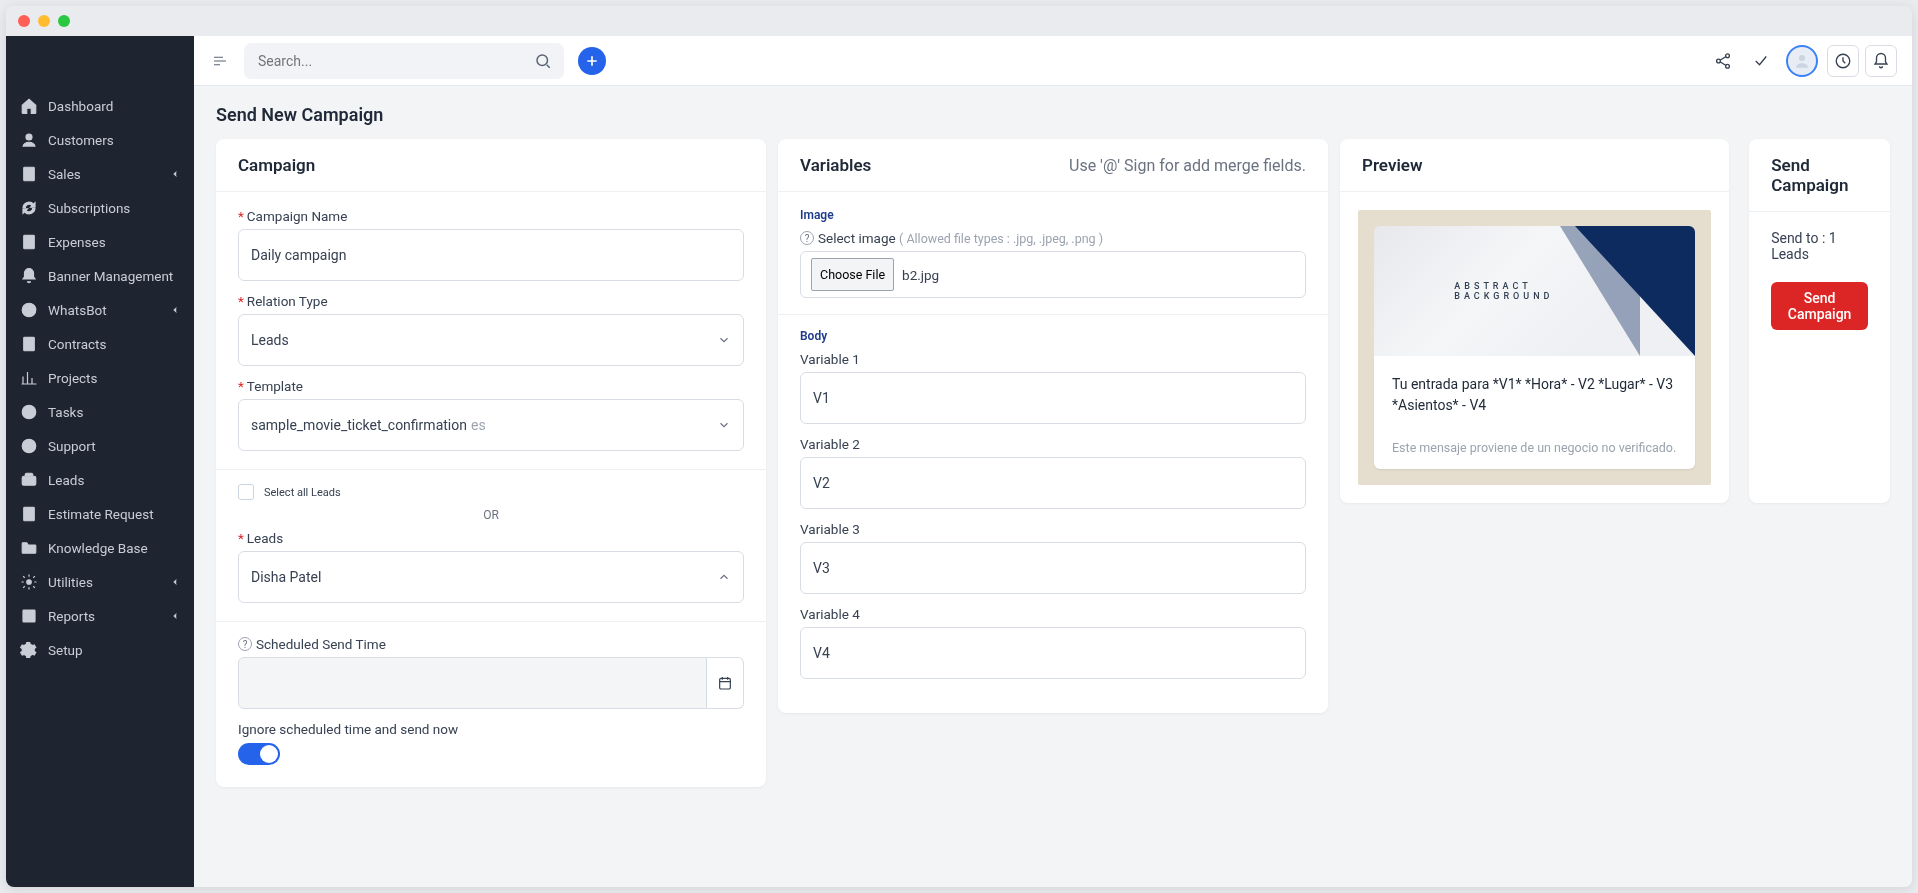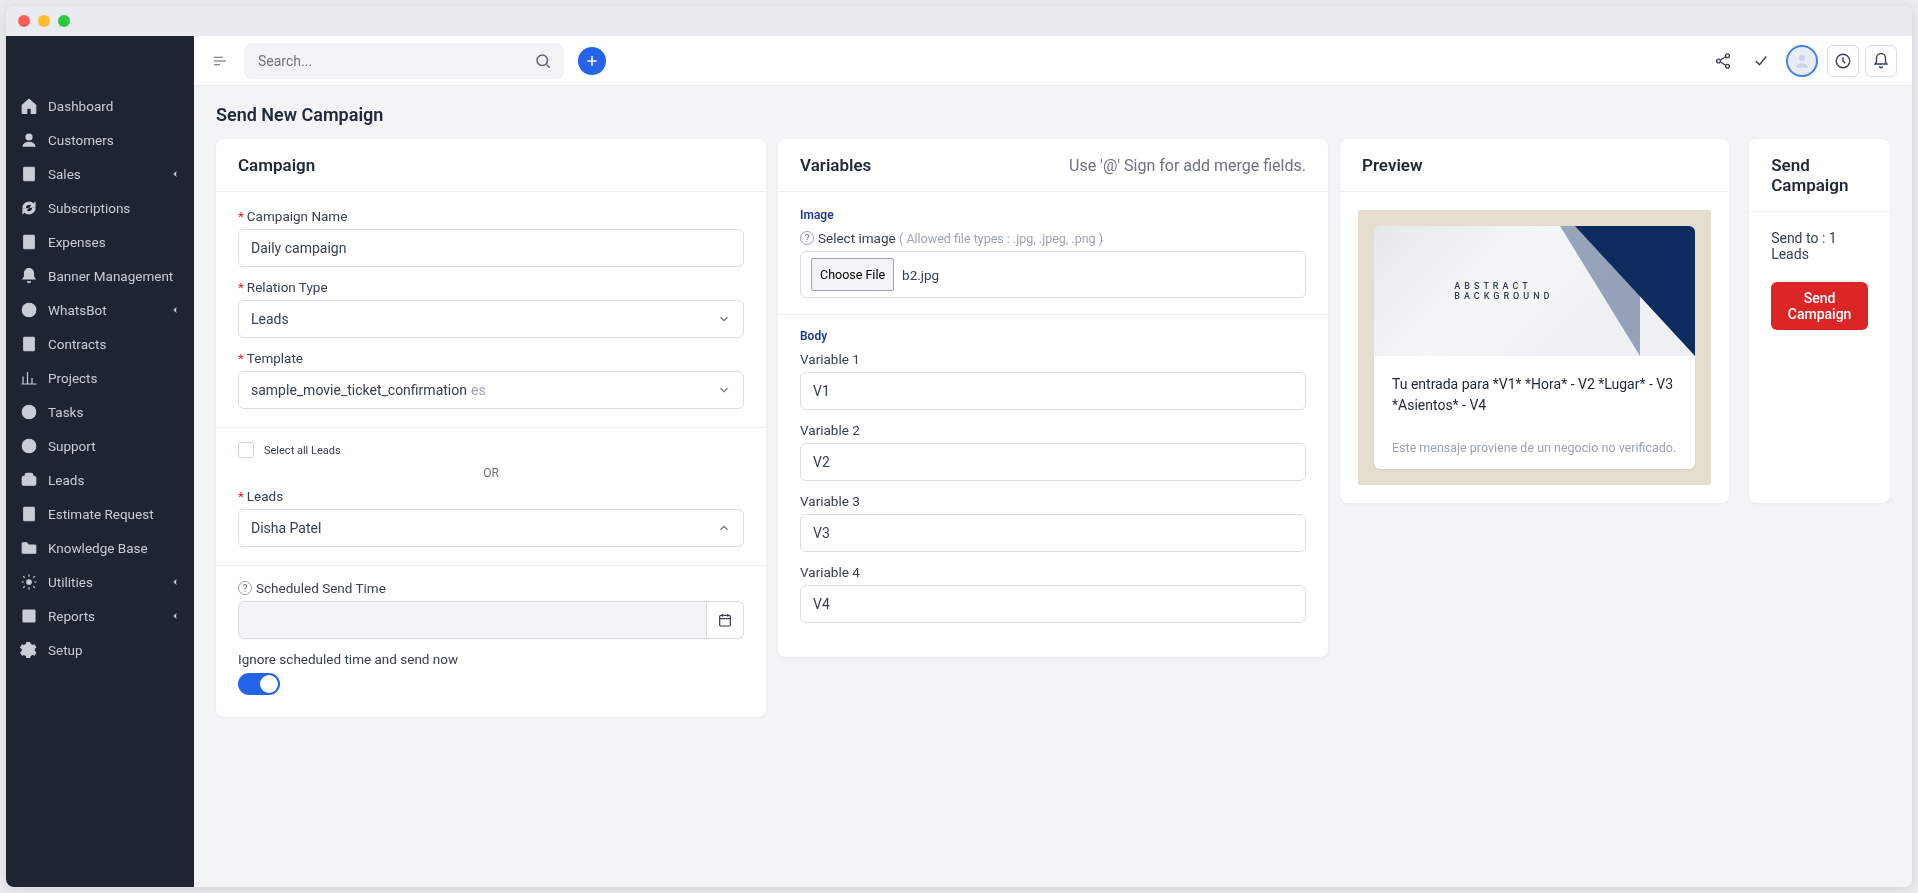--- a/index.html
+++ b/index.html
@@ -37,21 +37,21 @@
 .page-title { font-size: 18px; font-weight: 600; color: #1f2937; margin-bottom: 14px; }
 .grid { display: grid; grid-template-columns: 1fr 1fr 1fr; gap: 12px; align-items: start; }
 .card { background: #fff; border-radius: 8px; box-shadow: 0 1px 3px rgba(0,0,0,0.05); }
 .card-head { padding: 16px 22px; border-bottom: 1px solid #eef0f3; display: flex; align-items: center; justify-content: space-between; }
 .card-title { font-size: 17px; font-weight: 600; color: #1f2937; }
 .card-subtitle { font-size: 16px; color: #6b7280; }
 .card-body { padding: 16px 22px 22px; }
 .form-group { margin-bottom: 12px; }
 .form-label { font-size: 13.5px; color: #374151; display: block; margin-bottom: 5px; }
 .req { color: #dc2626; margin-right: 3px; }
-.form-input, .form-select { width: 100%; height: 38px; border: 1px solid #d8dde4; border-radius: 6px; padding: 8px 12px; font-size: 14px; color: #374151; background: #fff; }
+.form-input, .form-select { width: 100%; height: 52px; border: 1px solid #d8dde4; border-radius: 6px; padding: 8px 12px; font-size: 14px; color: #374151; background: #fff; }
 .form-select { display: flex; align-items: center; justify-content: space-between; }
 .chev { width: 14px; height: 14px; stroke: #6b7280; fill: none; stroke-width: 2; }
 .divider-sect { border-top: 1px solid #eef0f3; margin: 18px -22px 0; padding: 14px 22px 0; }
 .chk-row { display: flex; align-items: center; gap: 10px; font-size: 11px; color: #374151; }
 .chk { width: 16px; height: 16px; border: 1px solid #cbd5e1; border-radius: 3px; }
 .or-sep { text-align: center; font-size: 12px; color: #6b7280; margin: 8px 0; position: relative; }
 .input-btn-row { display: flex; }
 .input-btn-row .form-input { border-top-right-radius: 0; border-bottom-right-radius: 0; background: #f4f5f7; }
 .input-btn-row .btn-append { width: 40px; border: 1px solid #d8dde4; border-left: none; border-top-right-radius: 6px; border-bottom-right-radius: 6px; display: flex; align-items: center; justify-content: center; background: #fff; }
 .toggle-wrap { margin-top: 8px; }

